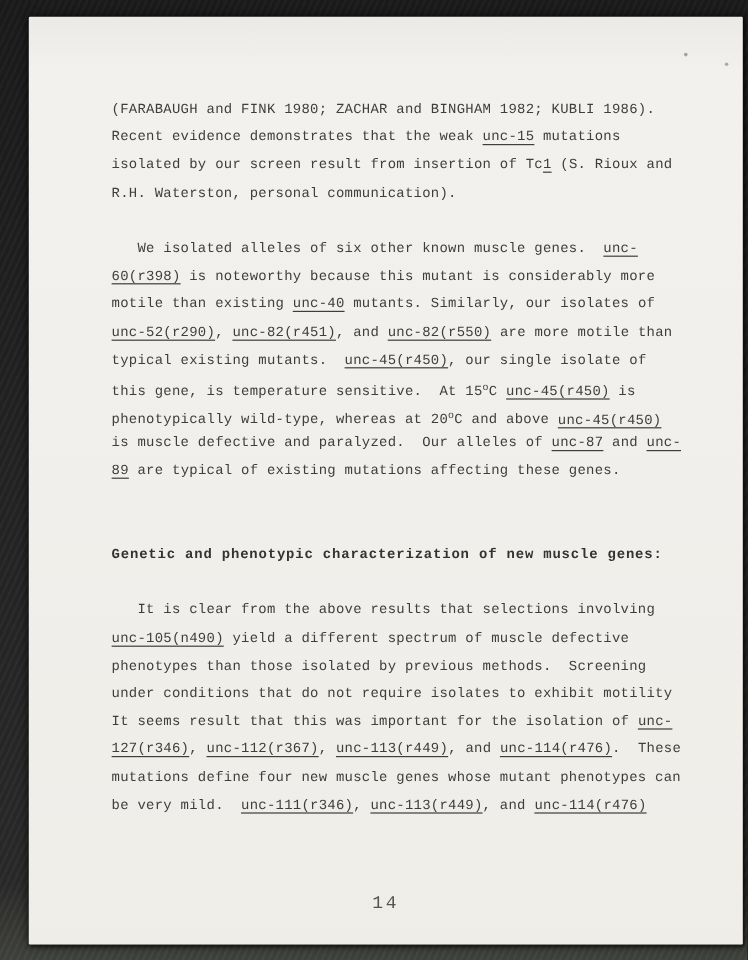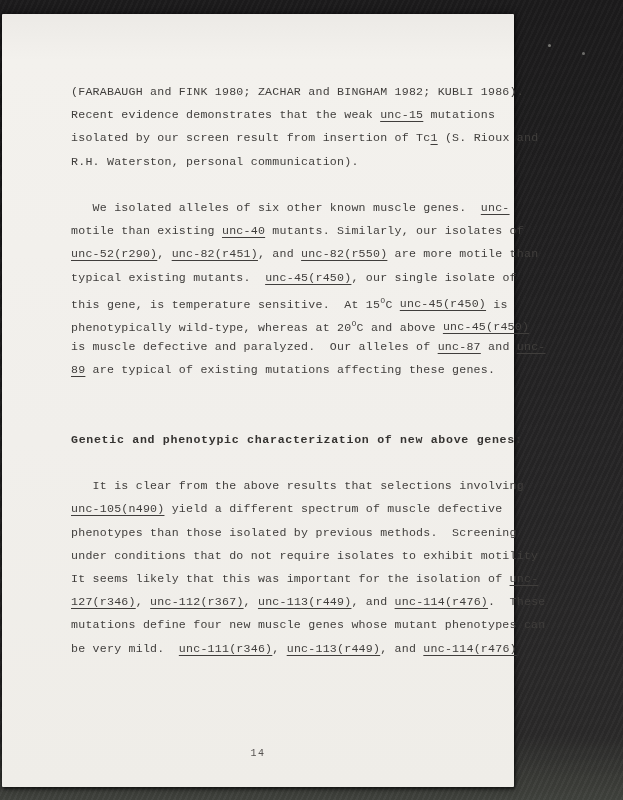--- a/index.html
+++ b/index.html
@@ -16,21 +16,21 @@
     background:var(--background);
     overflow:hidden;
   }
   .stage{
     position:relative;width:623px;height:800px;
     background:
       repeating-linear-gradient(115deg, rgba(255,255,255,0.025) 0 2px, rgba(0,0,0,0.05) 2px 5px),
       linear-gradient(180deg,#1c1b1c 0%,#262526 55%,#2b2a2a 92%,#3a3b37 97%,#41433e 100%);
   }
   .paper{
-    position:absolute;left:2px;top:14px;width:512px;height:773px;
+    position:absolute;left:24px;top:14px;width:595px;height:773px;
     background:linear-gradient(180deg,#eceae6 0%,#f3f1ed 6%,var(--paper) 55%,#efede8 100%);
     box-shadow:0 0 7px rgba(0,0,0,0.65), 1px 2px 3px rgba(0,0,0,0.5);
     border-radius:1px;
   }
   .content{
     position:absolute;left:69px;top:66px;width:500px;
     color:var(--ink);
     font-size:11.6px;
     letter-spacing:0.02em;
   }
@@ -54,21 +54,21 @@
     margin-top:45px;
   }
   .sup{
     font-size:8.3px;
     vertical-align:4.5px;
   }
   .page-number{
     position:absolute;left:0;top:728px;width:100%;
     text-align:center;
     color:var(--page_number_ink);
-    font-size:10px;line-height:23.2px;
+    font-size:15px;line-height:23.2px;
     letter-spacing:0.15em;
   }
   .speck{
     position:absolute;border-radius:50%;
     background:#8f8e8a;
   }
   .speck.s1{left:546px;top:30px;width:3px;height:3px;opacity:.8;}
   .speck.s2{left:580px;top:38px;width:3px;height:3px;opacity:.7;}
 </style>
 </head>
@@ -80,37 +80,38 @@
     <div class="speck s2"></div>
     <div class="content">
         <div class="block paragraph gap0">
           <div class="line"><span>(FARABAUGH and FINK 1980; ZACHAR and BINGHAM 1982; KUBLI 1986).</span></div>
           <div class="line"><span>Recent evidence demonstrates that the weak </span><span class="u">unc-15</span><span> mutations</span></div>
           <div class="line"><span>isolated by our screen result from insertion of Tc</span><span class="u">1</span><span> (S. Rioux and</span></div>
           <div class="line"><span>R.H. Waterston, personal communication).</span></div>
         </div>
         <div class="block paragraph gap1">
           <div class="line"><span>   We isolated alleles of six other known muscle genes.  </span><span class="u">unc-</span></div>
+          <div class="line"><span class="u">60(r398)</span><span> is noteworthy because this mutant is considerably more</span></div>
           <div class="line"><span>motile than existing </span><span class="u">unc-40</span><span> mutants. Similarly, our isolates of</span></div>
           <div class="line"><span class="u">unc-52(r290)</span><span>, </span><span class="u">unc-82(r451)</span><span>, and </span><span class="u">unc-82(r550)</span><span> are more motile than</span></div>
           <div class="line"><span>typical existing mutants.  </span><span class="u">unc-45(r450)</span><span>, our single isolate of</span></div>
           <div class="line"><span>this gene, is temperature sensitive.  At 15</span><span class="sup">o</span><span>C </span><span class="u">unc-45(r450)</span><span> is</span></div>
           <div class="line"><span>phenotypically wild-type, whereas at 20</span><span class="sup">o</span><span>C and above </span><span class="u">unc-45(r450)</span></div>
           <div class="line"><span>is muscle defective and paralyzed.  Our alleles of </span><span class="u">unc-87</span><span> and </span><span class="u">unc-</span></div>
           <div class="line"><span class="u">89</span><span> are typical of existing mutations affecting these genes.</span></div>
         </div>
         <div class="block heading gap2">
-          <div class="line"><span class="b">Genetic and phenotypic characterization of new above genes:</span></div>
+          <div class="line"><span class="b">Genetic and phenotypic characterization of new muscle genes:</span></div>
         </div>
         <div class="block paragraph gap1">
           <div class="line"><span>   It is clear from the above results that selections involving</span></div>
           <div class="line"><span class="u">unc-105(n490)</span><span> yield a different spectrum of muscle defective</span></div>
           <div class="line"><span>phenotypes than those isolated by previous methods.  Screening</span></div>
           <div class="line"><span>under conditions that do not require isolates to exhibit motility</span></div>
-          <div class="line"><span>It seems likely that this was important for the isolation of </span><span class="u">unc-</span></div>
+          <div class="line"><span>It seems result that this was important for the isolation of </span><span class="u">unc-</span></div>
           <div class="line"><span class="u">127(r346)</span><span>, </span><span class="u">unc-112(r367)</span><span>, </span><span class="u">unc-113(r449)</span><span>, and </span><span class="u">unc-114(r476)</span><span>.  These</span></div>
           <div class="line"><span>mutations define four new muscle genes whose mutant phenotypes can</span></div>
           <div class="line"><span>be very mild.  </span><span class="u">unc-111(r346)</span><span>, </span><span class="u">unc-113(r449)</span><span>, and </span><span class="u">unc-114(r476)</span></div>
         </div>
       </div>
     <div class="page-number">14</div>
   </div>
 </div>
 
 </body></html>

